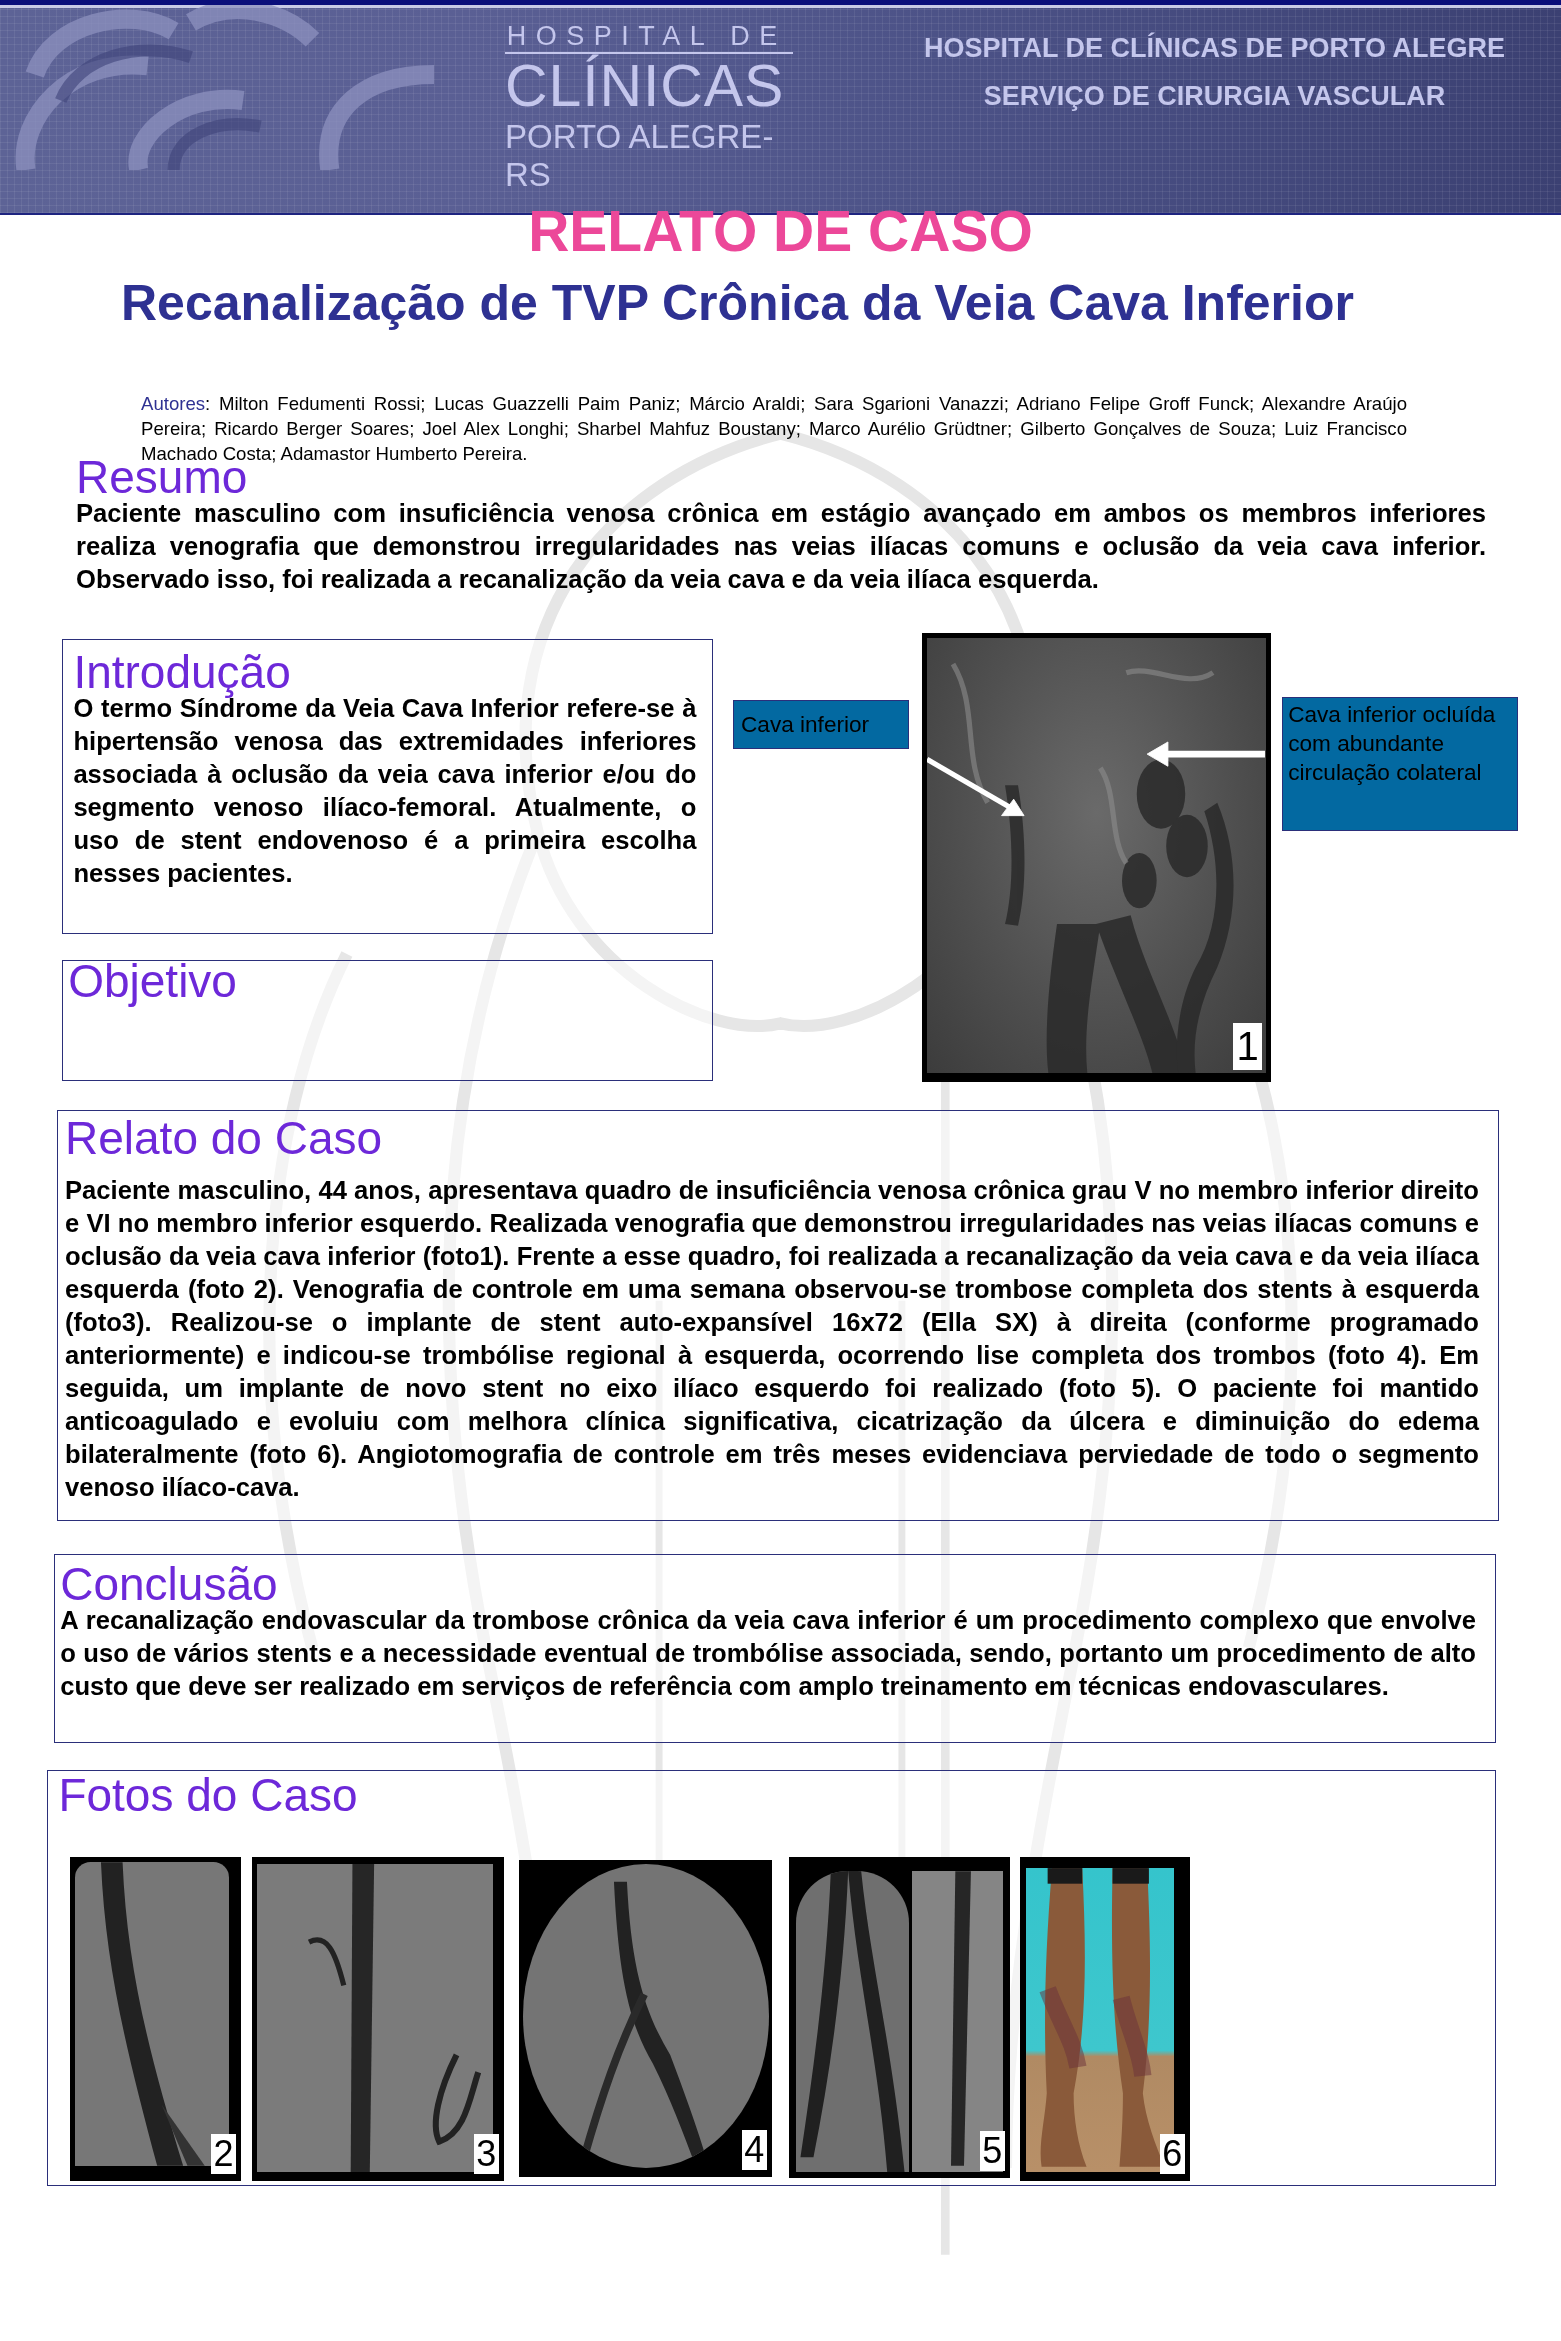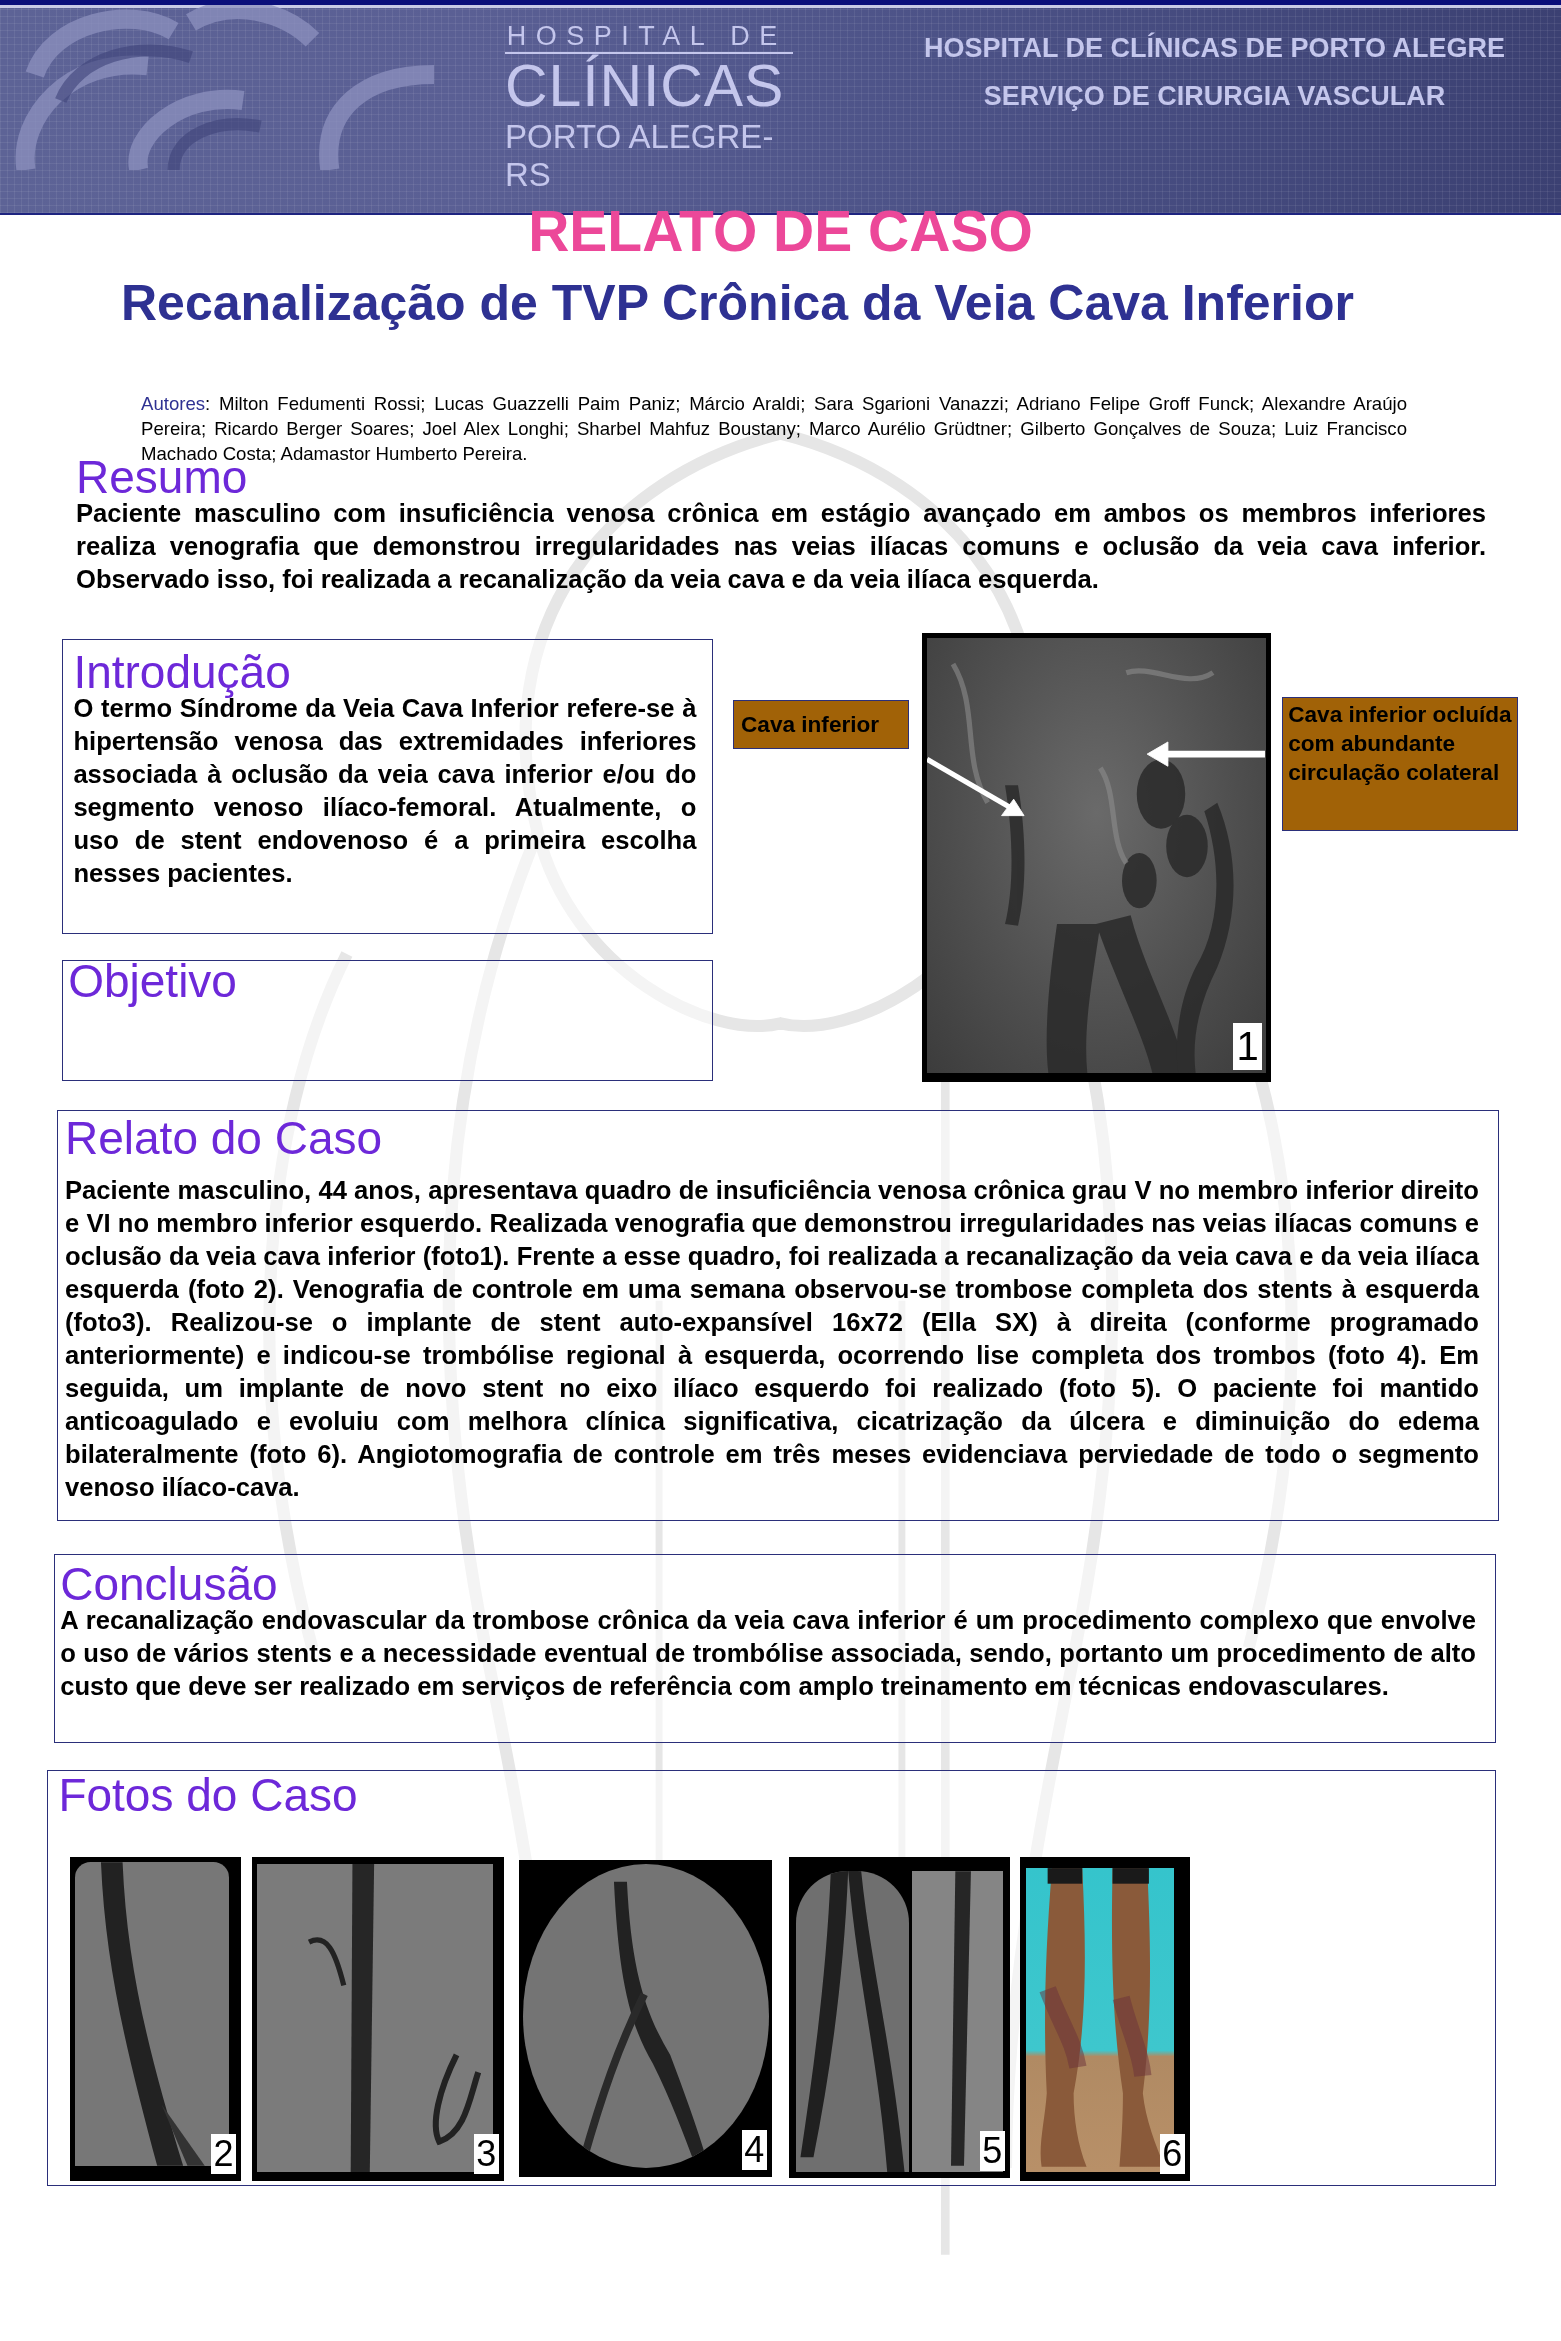--- a/index.html
+++ b/index.html
@@ -47,21 +47,21 @@
   .relato-box { left: 57px; top: 1110px; width: 1442px; height: 411px; padding: 7px 19px 0 7px; }
   .relato-box .body-text { margin-top: 15.6px; }
   .concl-box { left: 54px; top: 1554px; width: 1442px; height: 189px; padding: 8.7px 19px 0 5.2px; }
   .fotos-box { left: 47px; top: 1770px; width: 1449px; height: 416px; padding: 3.5px 8.7px 0 10.4px; }
 
   
   .photo1 { position: absolute; left: 922px; top: 633px; width: 349px; height: 449px; background: #000; padding: 5.2px 5.2px 8.7px 5.2px; }
   .xray { width: 100%; height: 100%; position: relative; overflow: hidden; }
   .photo-num { position: absolute; right: 3.5px; bottom: 3.5px; background: #fff; color: #000; font-size: 40px; line-height: 47px; padding: 0 3.5px; }
 
-  .callout { position: absolute; border: 1.7px solid #2b2f7a; background: #a16207; font-weight: bold; font-size: 22.6px; line-height: 29px; }
+  .callout { position: absolute; border: 1.7px solid #2b2f7a; background: #0369a1; font-weight: normal; font-size: 22.6px; line-height: 29px; }
   .callout-left { left: 733px; top: 700px; width: 176px; height: 49px; padding: 8.7px 7px; }
   .callout-right { left: 1282px; top: 697px; width: 236px; height: 134px; padding: 1.7px 5.2px; }
 
   
   .strip { position: absolute; left: 66px; top: 1853px; height: 323px; }
   .ph { position: absolute; background: #000; }
   .ph .img { position: absolute; overflow: hidden; }
   .ph .photo-num { right: 5.2px; bottom: 7px; font-size: 36px; line-height: 40px; padding: 0 2.6px; }
 </style>
 </head>

